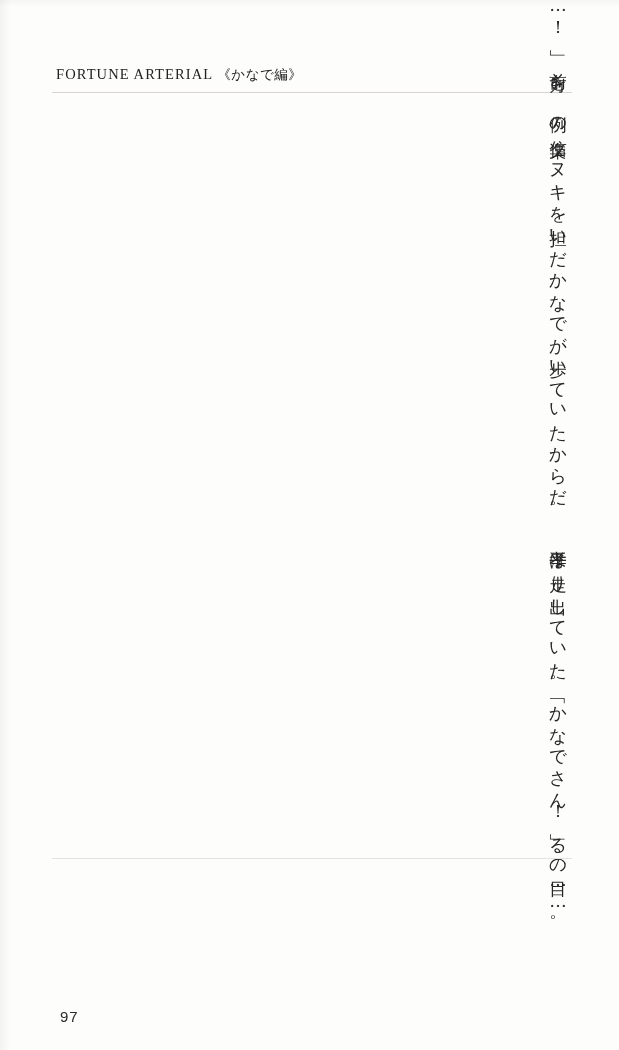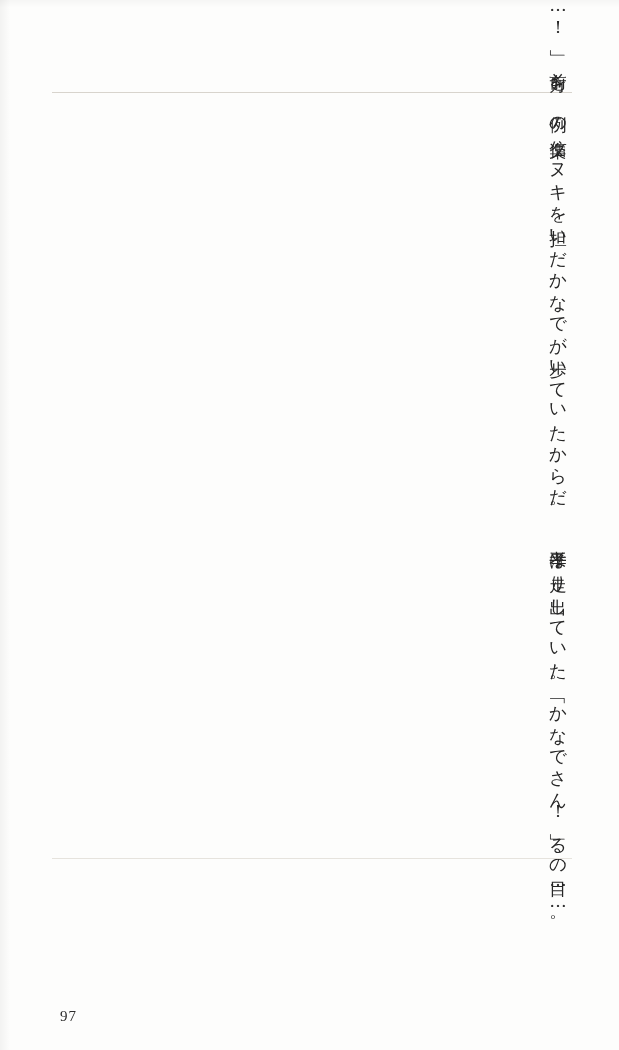--- a/index.html
+++ b/index.html
@@ -97,21 +97,21 @@
     background: #e6e3dd;
   }
 
   
   .page-number {
     position: absolute;
     left: 60px;
     top: 1008px;
     font-size: 15px;
     color: #2b2b2b;
-    font-family: Liberation Serif, serif;
+    font-family: Liberation Sans, sans-serif;
     letter-spacing: 1px;
   }
 
   
   .edge-shadow-left {
     position: absolute;
     left: 0; top: 0;
     width: 10px; height: 1050px;
     background: linear-gradient(to right, rgba(0,0,0,0.045), rgba(0,0,0,0));
     pointer-events: none;
@@ -125,20 +125,24 @@
   }
 </style>
 </head>
 <body>
 
 <div class="page">
 
   <div class="edge-shadow-left"></div>
   <div class="edge-shadow-top"></div>
 
+  <div class="running-head">
+    <span class="series">FORTUNE ARTERIAL</span>
+    <span class="subtitle">《かなで編》</span>
+  </div>
 
   <div class="head-rule"></div>
 
   <div class="body-text">
     <span class="line">るの目……。</span>
     <span class="line">「かなでさん!」</span>
     <span class="line">　孝平は走り出していた。</span>
     <span class="line">　前方を、例の信楽タヌキを担いだかなでが歩いていたからだ。</span>
     <span class="line">「何やってんですか! なんでまたタヌキを……!」</span>
 

